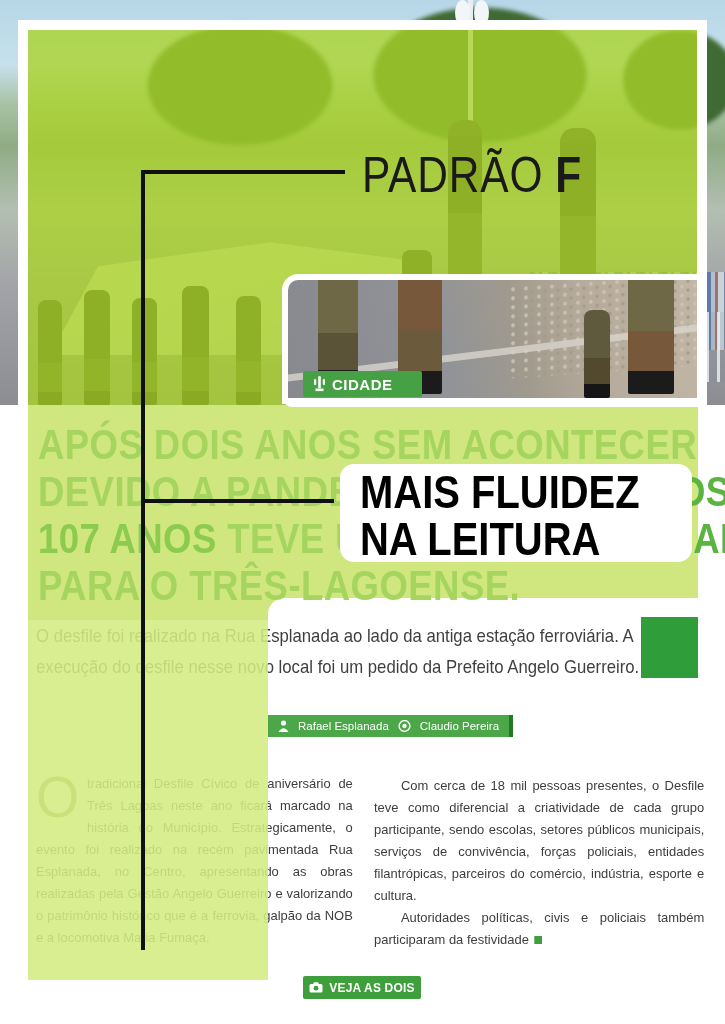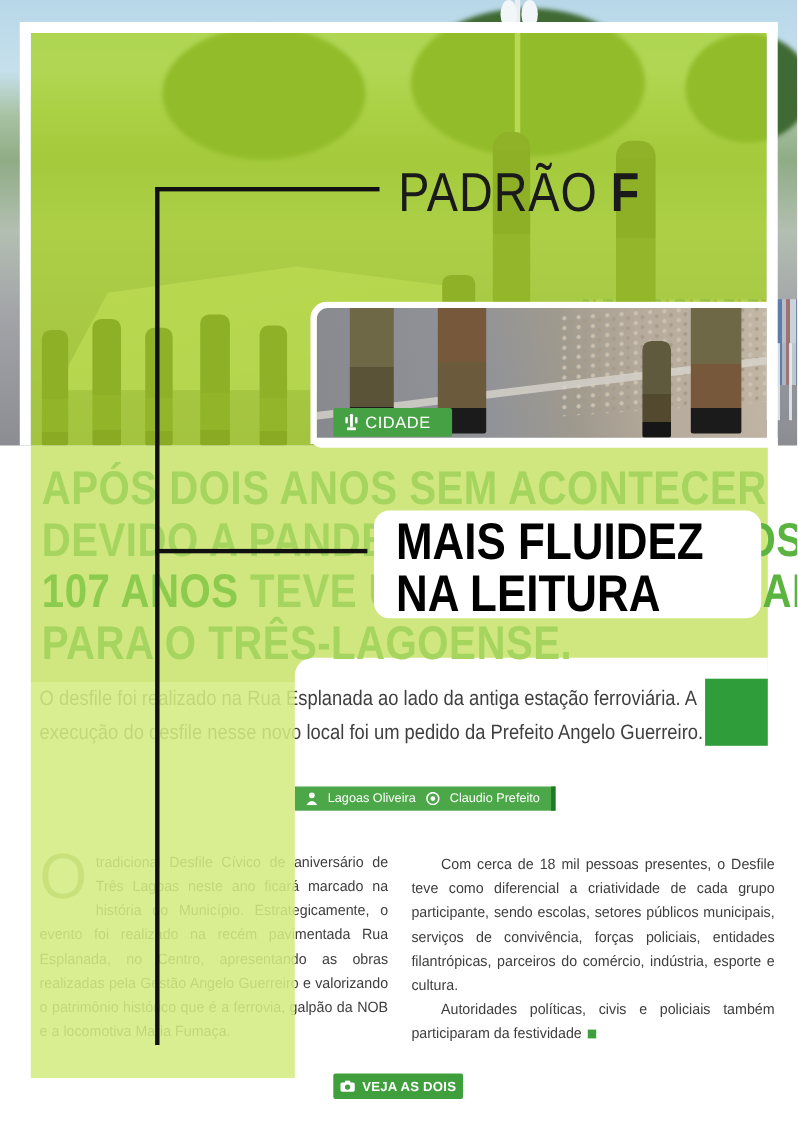--- a/index.html
+++ b/index.html
@@ -37,23 +37,23 @@
   .gravel{right:0;top:0;width:46%;height:78%;
           background-image:radial-gradient(circle at 4px 3px,#cfc4b2 1.6px,rgba(0,0,0,0) 2.2px),
                            radial-gradient(circle at 10px 7px,#a79a87 1.4px,rgba(0,0,0,0) 2px);
           background-size:13px 9px;opacity:.9;transform:skewY(-4deg);}
   .curb{left:-5%;top:58%;width:115%;height:7px;background:#d8d5cd;transform:rotate(-7deg);opacity:.8;}
   .wline{background:#fff;z-index:4;}
   .winborder{left:282px;top:274px;width:415px;height:124px;z-index:4;
              border-left:6px solid #fff;border-top:6px solid #fff;border-radius:16px 0 0 0;pointer-events:none;}
 
   
-  .badge-cidade{left:303px;top:371px;width:108px;height:26px;z-index:5;background:#46a144;border-radius:2px;
+  .badge-cidade{left:303px;top:371px;width:119px;height:26px;z-index:5;background:#46a144;border-radius:2px;
                 display:flex;align-items:center;gap:6px;padding-left:10px;box-sizing:border-box;
-                color:#fff;font-weight:normal;font-size:15px;letter-spacing:.5px;}
+                color:#fff;font-weight:bold;font-size:15px;letter-spacing:.5px;}
   .byline{left:268px;top:715px;height:22px;z-index:4;background:#4ba747;border-right:4px solid #1f7a26;
           display:flex;align-items:center;gap:9px;padding:0 10px;color:#fff;font-size:11.5px;}
   .btn-fotos{left:303px;top:976px;width:118px;height:23px;z-index:4;background:#3f9f3d;border-radius:2px;
              display:flex;align-items:center;justify-content:center;gap:6px;
              color:#fff;font-weight:bold;font-size:12px;letter-spacing:.2px;border:none;cursor:pointer;}
 
   
   .band{left:28px;top:405px;width:670px;height:215px;background:#cfe77e;z-index:2;}
   .subtitle-box{left:268px;top:598px;width:430px;height:92px;background:#fff;border-radius:16px 0 0 0;z-index:3;}
   .gsquare{left:641px;top:617px;width:57px;height:61px;background:#2f9e3a;z-index:5;}
@@ -173,28 +173,28 @@
 
   <div class="abs subtitle">O desfile foi realizado na Rua Esplanada ao lado da antiga estação ferroviária. A execução do desfile nesse novo local foi um pedido da Prefeito Angelo Guerreiro.</div>
 
   <div class="abs byline">
     <span>
       <svg class="icon-svg" width="11" height="12" viewBox="0 0 11 12">
         <circle cx="5.5" cy="3" r="2.6" fill="#fff"></circle>
         <path d="M0.5 12 q5 -7.5 10 0 z" fill="#fff"></path>
       </svg>
     </span>
-    <span>Lagoas Oliveira</span>
+    <span>Rafael Esplanada</span>
     <span>
       <svg class="icon-svg" width="13" height="12" viewBox="0 0 13 12">
         <circle cx="6.5" cy="6" r="5.4" fill="none" stroke="#fff" stroke-width="1.4"></circle>
         <circle cx="6.5" cy="6" r="2.2" fill="#fff"></circle>
       </svg>
     </span>
-    <span>Claudio Prefeito</span>
+    <span>Claudio Pereira</span>
   </div>
 
   <div class="abs col" style="left:36px;top:773px;width:330px;">
     <span class="dropcap">O</span><span>tradicional Desfile Cívico de aniversário de Três Lagoas neste ano ficará marcado na história do Município. Estrategicamente, o evento foi realizado na recém pavimentada Rua Esplanada, no Centro, apresentando as obras realizadas pela Gestão Angelo Guerreiro e valorizando o patrimônio histórico que é a ferrovia, galpão da NOB e a locomotiva Maria Fumaça.</span>
   </div>
   <div class="abs col" style="left:374px;top:775px;width:344px;">
     <p class="indent">Com cerca de 18 mil pessoas presentes, o Desfile teve como diferencial a criatividade de cada grupo participante, sendo escolas, setores públicos municipais, serviços de convivência, forças policiais, entidades filantrópicas, parceiros do comércio, indústria, esporte e cultura.</p>
     <p class="indent"><span>Autoridades políticas, civis e policiais também participaram da festividade</span><span class="endsq"></span></p>
   </div>
 

